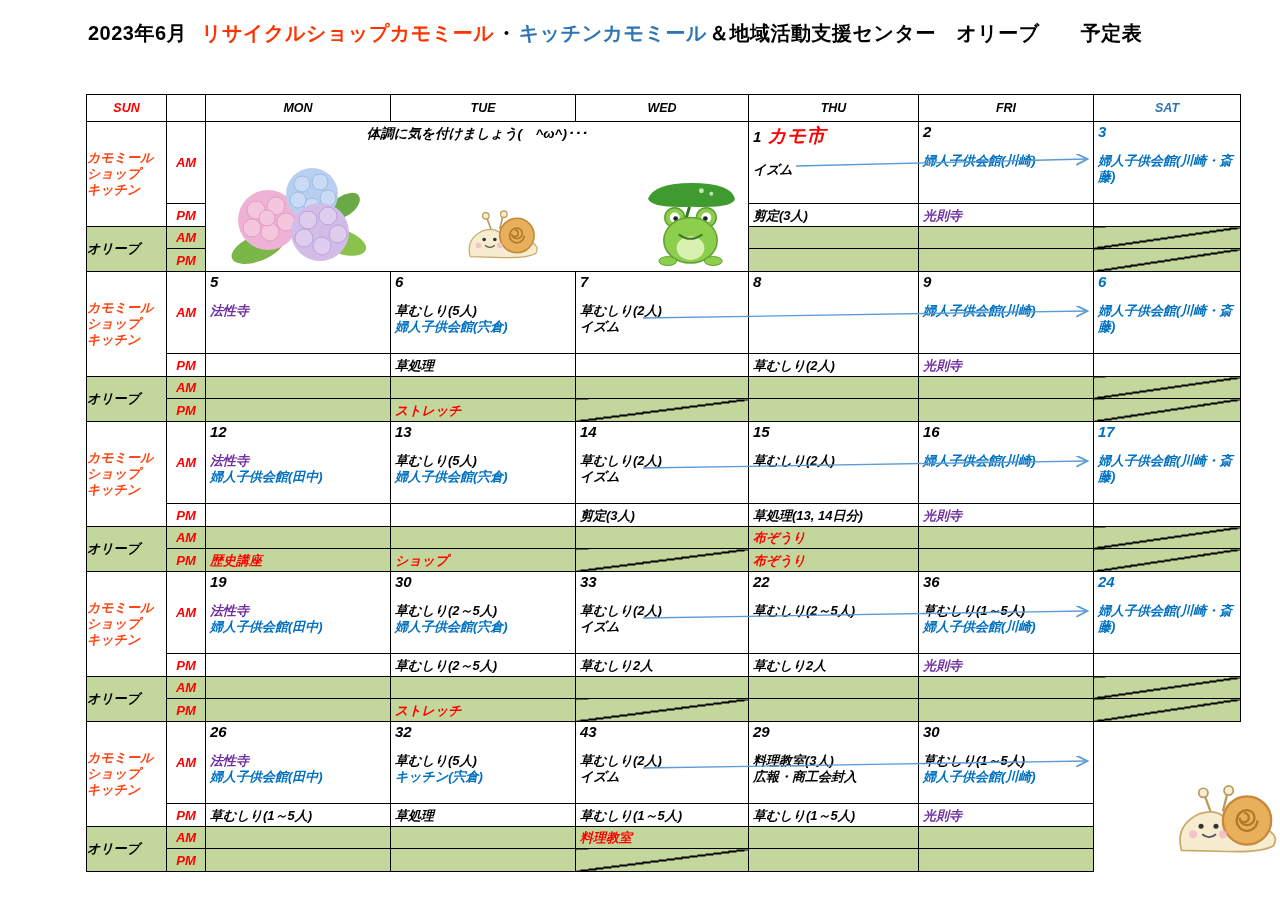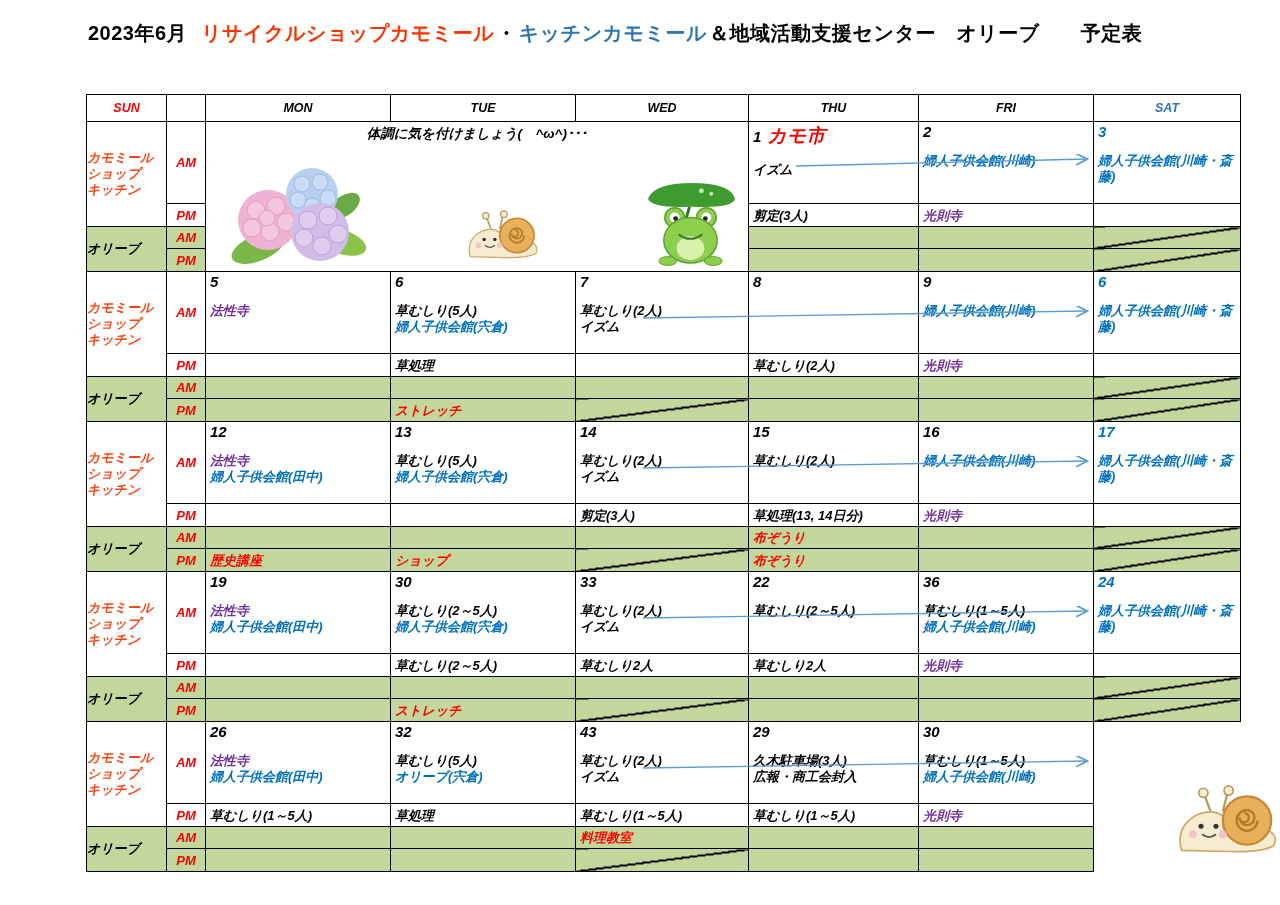--- a/index.html
+++ b/index.html
@@ -564,34 +564,34 @@
             <div class="date-line"><span style="color: rgb(0, 0, 0);">26</span></div>
             <div class="lines">
               <div style="color: rgb(112, 48, 160);">法性寺</div>
               <div style="color: rgb(0, 112, 192);">婦人子供会館(田中)</div>
             </div>
           </td>
           <td class="day-cell">
             <div class="date-line"><span style="color: rgb(0, 0, 0);">32</span></div>
             <div class="lines">
               <div style="color: rgb(0, 0, 0);">草むしり(5人)</div>
-              <div style="color: rgb(0, 112, 192);">オリーブ(宍倉)</div>
+              <div style="color: rgb(0, 112, 192);">キッチン(宍倉)</div>
             </div>
           </td>
           <td class="day-cell">
             <div class="date-line"><span style="color: rgb(0, 0, 0);">43</span></div>
             <div class="lines">
               <div style="color: rgb(0, 0, 0);">草むしり(2人)</div>
               <div style="color: rgb(0, 0, 0);">イズム</div>
             </div>
           </td>
           <td class="day-cell">
             <div class="date-line"><span style="color: rgb(0, 0, 0);">29</span></div>
             <div class="lines">
-              <div style="color: rgb(0, 0, 0);">久木駐車場(3人)</div>
+              <div style="color: rgb(0, 0, 0);">料理教室(3人)</div>
               <div style="color: rgb(0, 0, 0);">広報・商工会封入</div>
             </div>
           </td>
           <td class="day-cell">
             <div class="date-line"><span style="color: rgb(0, 0, 0);">30</span></div>
             <div class="lines">
               <div style="color: rgb(0, 0, 0);">草むしり(1～5人)</div>
               <div style="color: rgb(0, 112, 192);">婦人子供会館(川崎)</div>
             </div>
           </td>

